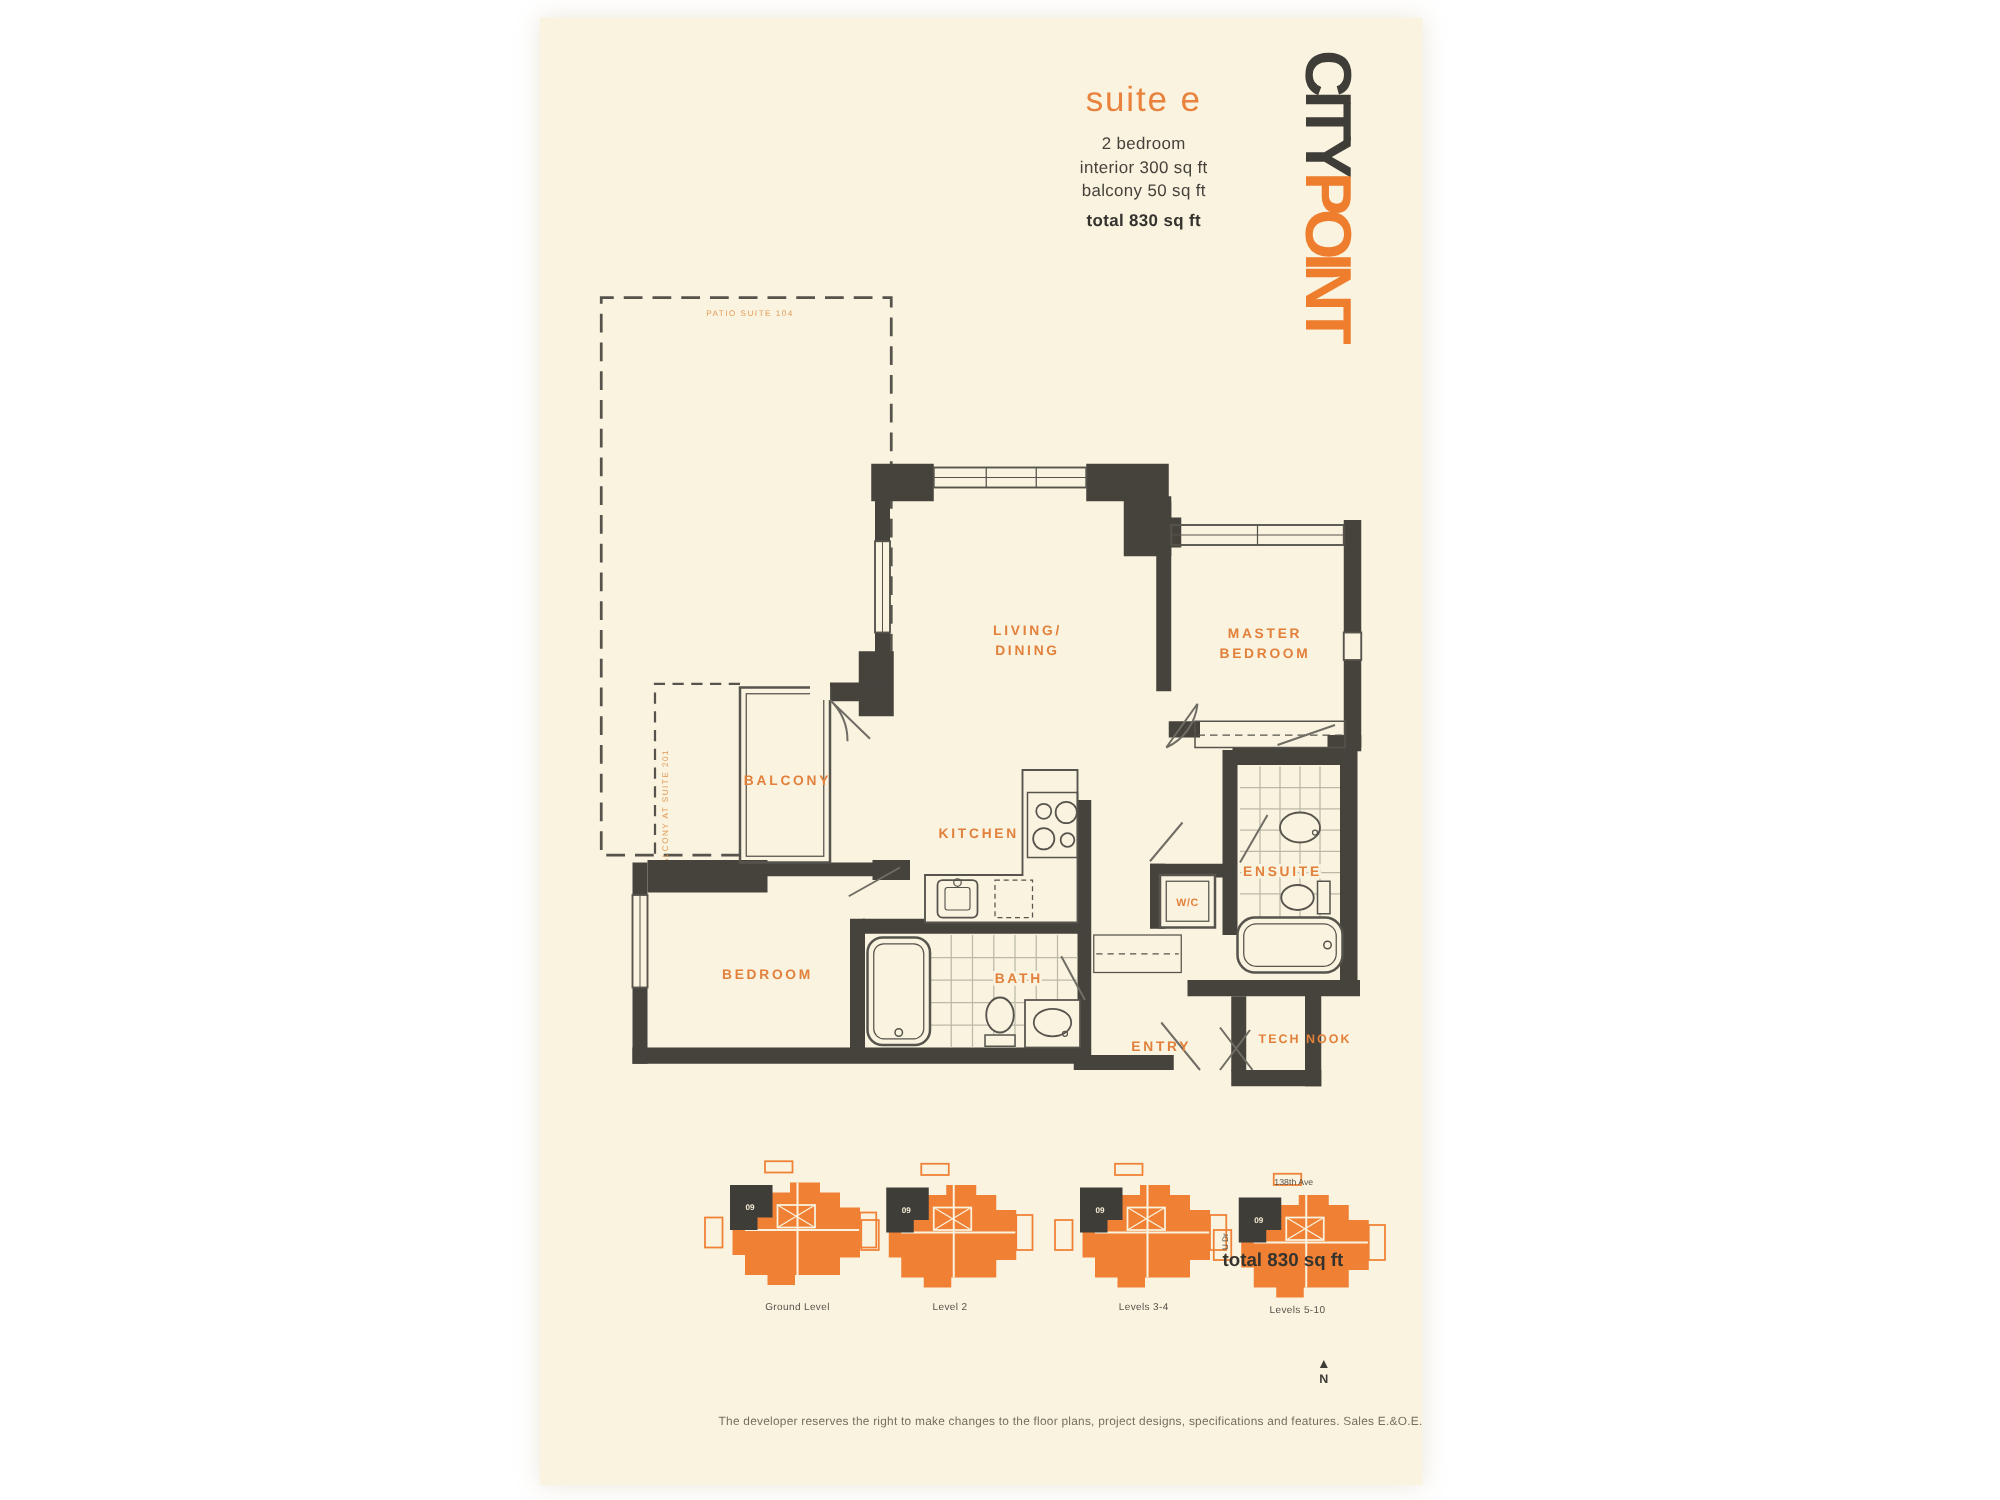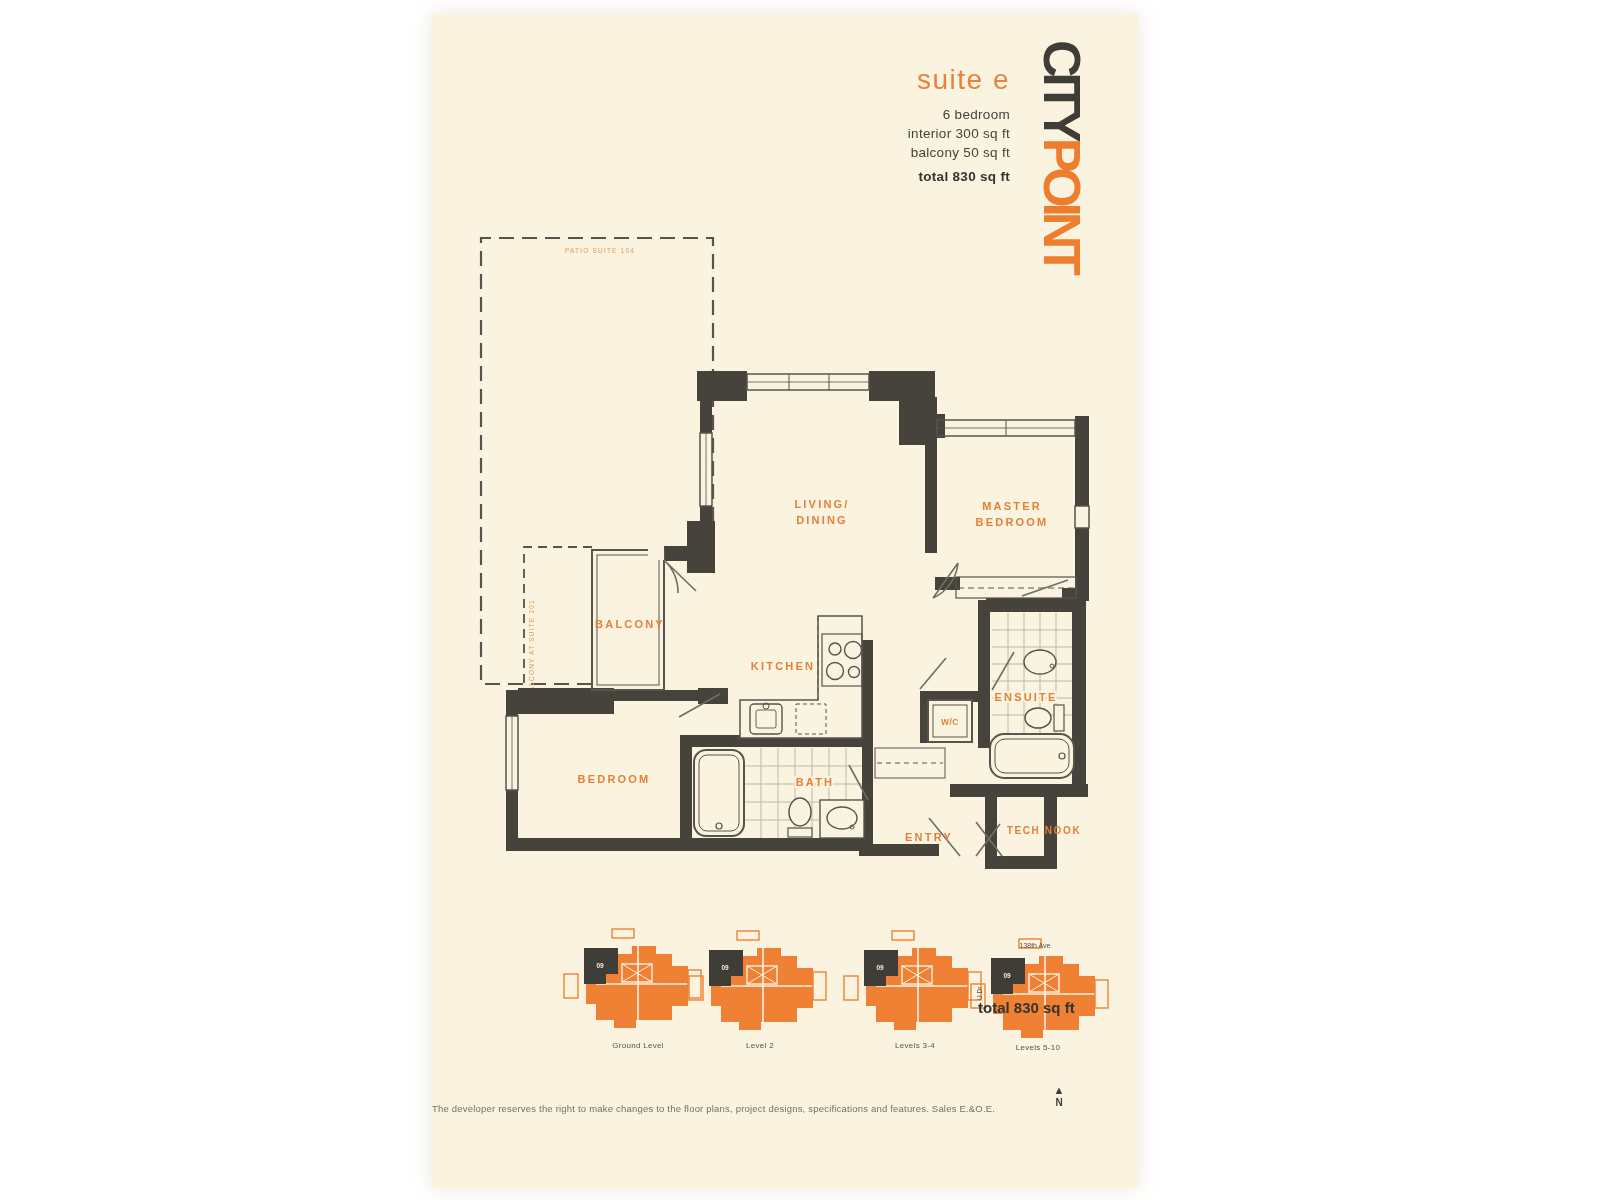--- a/index.html
+++ b/index.html
@@ -15,21 +15,21 @@
     left:432px;top:14px;
     width:706px;height:1174px;
     background:#faf3e0;
     box-shadow:0 0 18px rgba(180,160,110,0.25);
   }
   
   .spec{
     position:absolute;
     left:820px;top:64px;
     width:190px;
-    text-align:right;
+    text-align:center;
   }
   .suite-title{
     font-size:28px;
     color:#e8823c;
     letter-spacing:1.5px;
     margin-bottom:9px;
     font-weight:400;
   }
   .spec-line{
     font-size:13.5px;
@@ -61,23 +61,23 @@
   .logo .p2{color:#ee7e2e;}
   
   .plan{
     position:absolute;left:470px;top:220px;
   }
   .lvls{
     position:absolute;left:540px;top:920px;
   }
   .footer{
     position:absolute;
-    left:432px;top:1103px;
+    left:432px;top:1132px;
     width:706px;
-    text-align:left;
+    text-align:right;
     font-size:9.5px;
     color:#75705e;
     letter-spacing:0.2px;
   }
   svg text{font-family:"Liberation Sans", sans-serif;}
   .roomlabel{
     fill:#e2813b;
     font-size:11px;
     font-weight:bold;
     letter-spacing:2.2px;
@@ -99,21 +99,21 @@
   .caption{fill:#55524a;font-size:8px;text-anchor:middle;letter-spacing:0.3px;}
   .unitnum{fill:#f5ecd6;font-size:6.5px;font-weight:bold;text-anchor:middle;}
 </style>
 </head>
 <body>
 
 <div class="page"></div>
 
 <div class="spec">
   <div class="suite-title">suite e</div>
-  <div class="spec-line">6 bedroom</div>
+  <div class="spec-line">2 bedroom</div>
   <div class="spec-line">interior 300 sq ft</div>
   <div class="spec-line">balcony   50 sq ft</div>
   <div class="spec-total">total 830 sq ft</div>
 </div>
 
 <div class="logo"><span class="p1">CITY</span><span class="p2">POINT</span></div>
 
 <svg class="plan" width="640" height="660" viewBox="470 220 640 660">
 
   <path class="dash" d="M713,545 V238 H481 V684 H593"></path>

